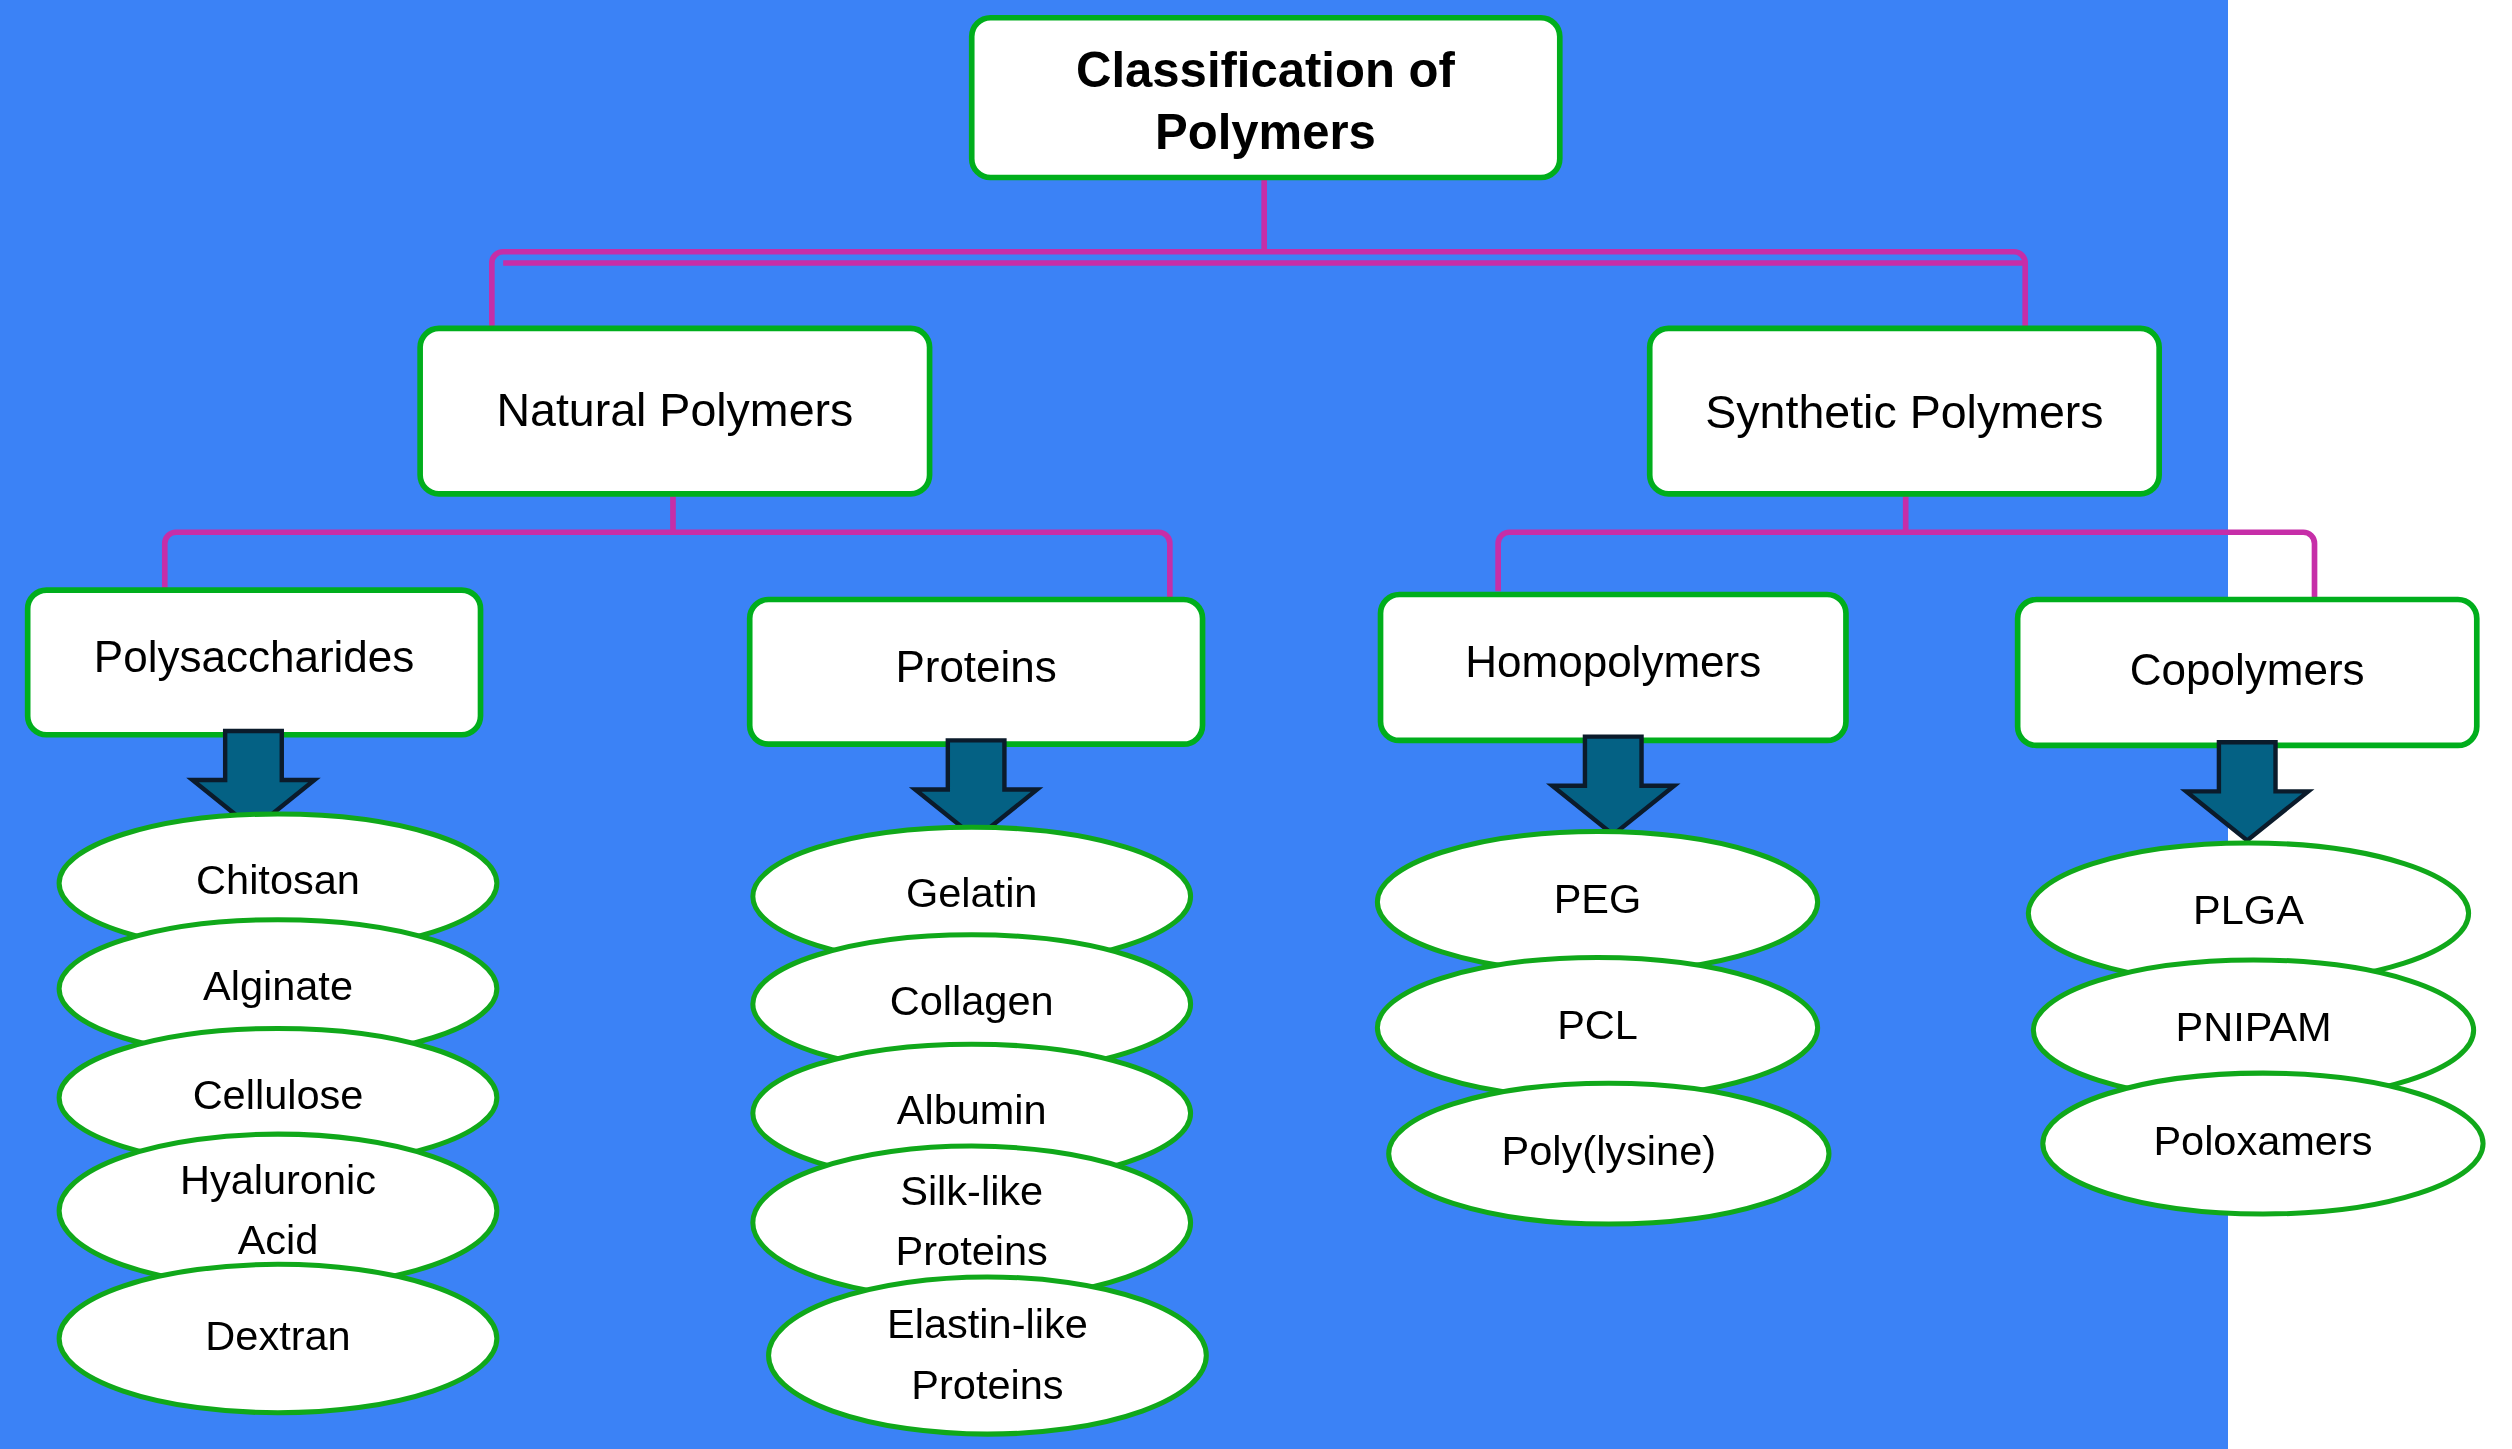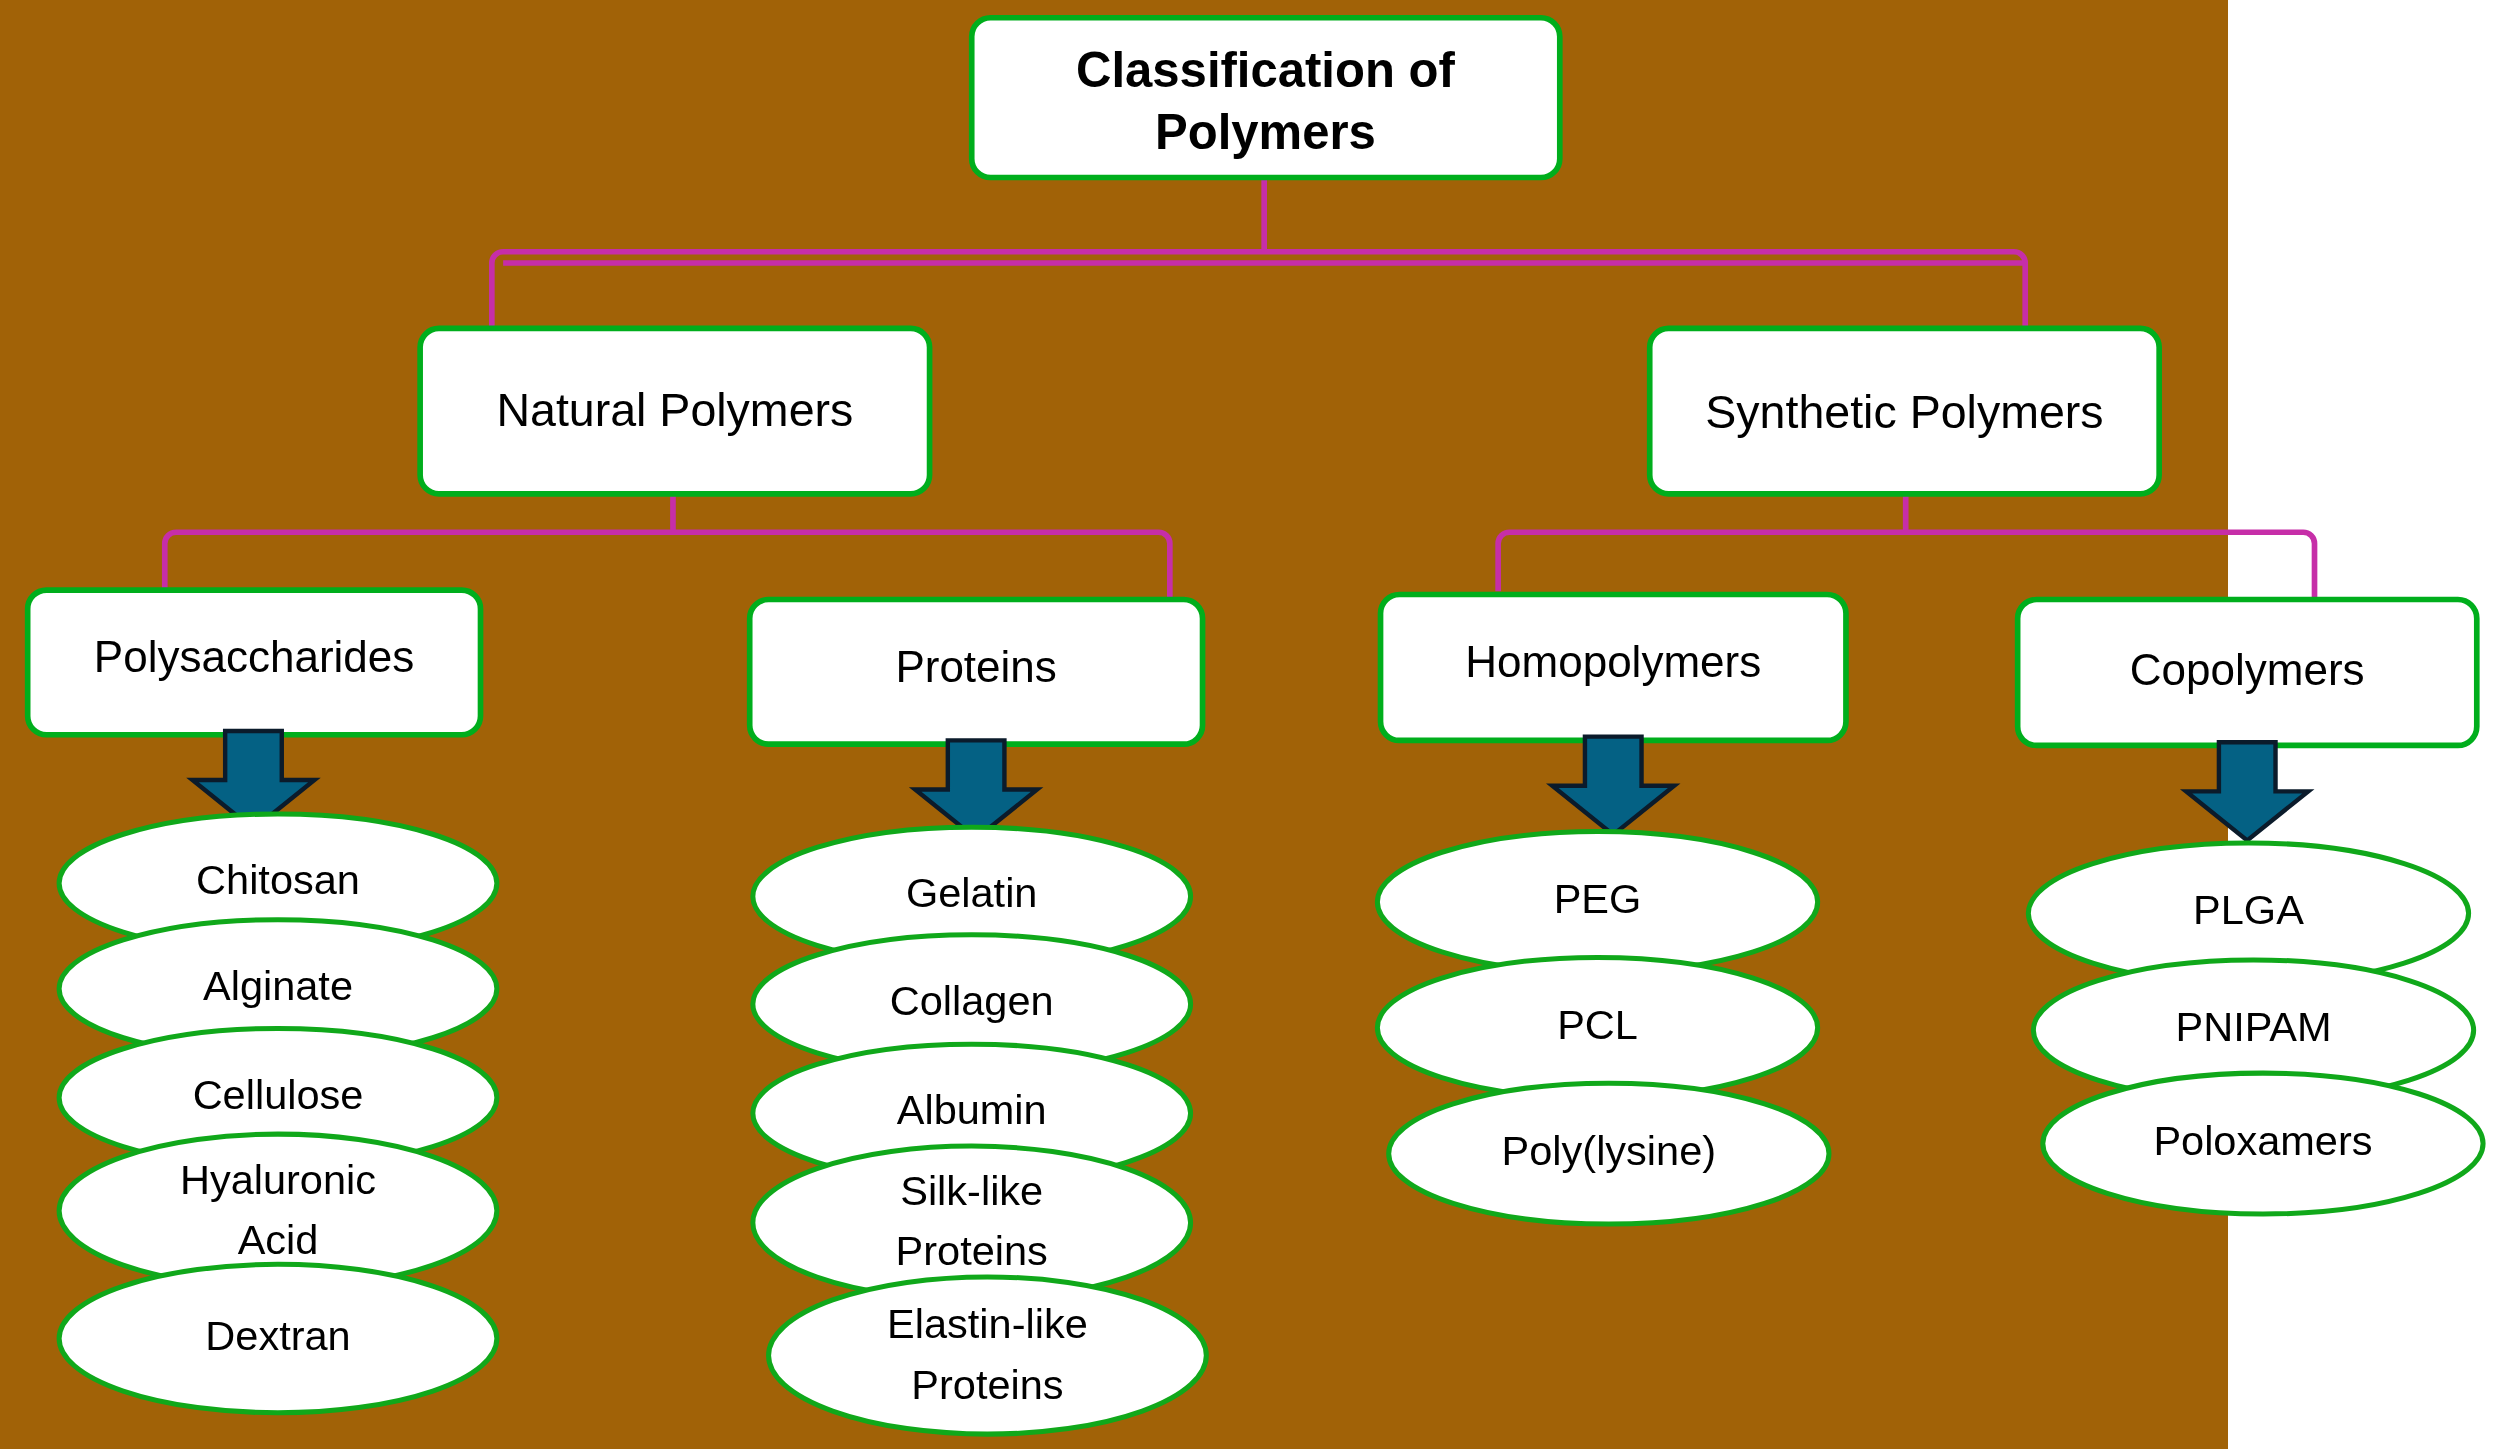--- a/index.html
+++ b/index.html
@@ -10,21 +10,21 @@
   body {
     width: 2512px;
     height: 1450px;
     font-family: "Liberation Sans", sans-serif;
     overflow: hidden;
   }
   #diagram-root {
     position: relative;
     width: 2228px;
     height: 1450px;
-    background: #a16207;
+    background: #3b82f6;
   }
   svg.diagram {
     display: block;
     width: 2512px;
     height: 1450px;
   }
   .node-box {
     fill: #ffffff;
     stroke: #00AE1C;
     stroke-width: 9;

